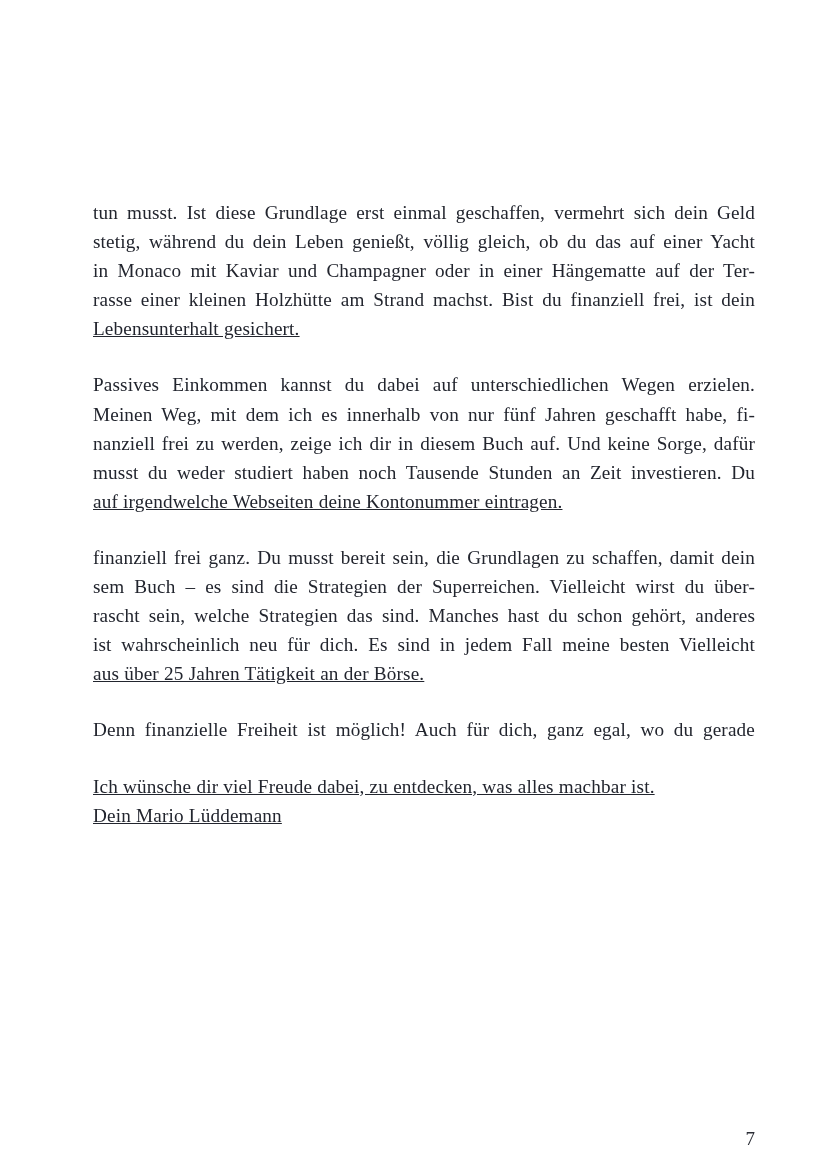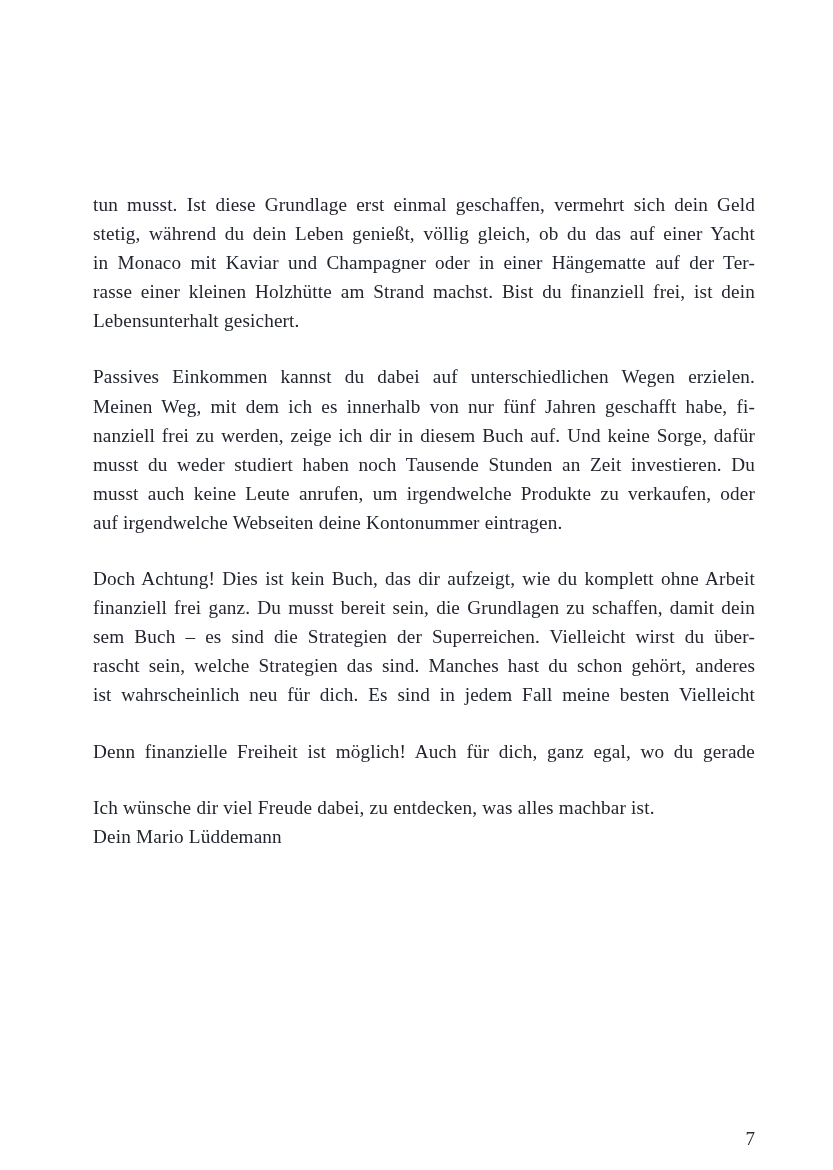--- a/index.html
+++ b/index.html
@@ -17,21 +17,21 @@
 
   #page {
     position: absolute;
     inset: 0;
     background: #ffffff;
   }
 
   #text-column {
     position: absolute;
     left: 93px;
-    top: 190px;
+    top: 198px;
     width: 662px;
   }
 
   .para {
     margin: 0 0 27px 0;
     font-size: 19.2px;
     line-height: 29.1px;
     color: #22252e;
     text-align: justify;
     text-justify: inter-word;
@@ -47,20 +47,21 @@
     display: block;
     white-space: pre;
   }
   .line.j {
     text-align: justify;
     text-align-last: justify;
   }
   .line.last {
     text-align: right;
     text-align-last: left;
+    text-decoration: underline;
   }
 
   #folio {
     position: absolute;
     left: 0;
     top: 1127px;
     width: 755px;
     text-align: right;
     font-size: 19px;
     line-height: 24px;
@@ -81,30 +82,29 @@
       <span class="line j">in Monaco mit Kaviar und Champagner oder in einer Hängematte auf der Ter-</span>
       <span class="line j">rasse einer kleinen Holzhütte am Strand machst. Bist du finanziell frei, ist dein</span>
       <span class="line last">Lebensunterhalt gesichert.</span>
     </p>
 
     <p class="para">
       <span class="line j">Passives Einkommen kannst du dabei auf unterschiedlichen Wegen erzielen.</span>
       <span class="line j">Meinen Weg, mit dem ich es innerhalb von nur fünf Jahren geschafft habe, fi-</span>
       <span class="line j">nanziell frei zu werden, zeige ich dir in diesem Buch auf. Und keine Sorge, dafür</span>
       <span class="line j">musst du weder studiert haben noch Tausende Stunden an Zeit investieren. Du</span>
-      <span class="line j">musst auch keine Leute anrufen, um irgendwelche Produkte zu verkaufen, oder</span>
       <span class="line last">auf irgendwelche Webseiten deine Kontonummer eintragen.</span>
     </p>
 
     <p class="para">
-      <span class="line j">Doch Achtung! Dies ist kein Buch, das dir aufzeigt, wie du komplett ohne Arbeit</span>
       <span class="line j">finanziell frei ganz. Du musst bereit sein, die Grundlagen zu schaffen, damit dein</span>
       <span class="line j">sem Buch – es sind die Strategien der Superreichen. Vielleicht wirst du über-</span>
       <span class="line j">rascht sein, welche Strategien das sind. Manches hast du schon gehört, anderes</span>
       <span class="line j">ist wahrscheinlich neu für dich. Es sind in jedem Fall meine besten Vielleicht</span>
+      <span class="line last">aus über 25 Jahren Tätigkeit an der Börse.</span>
     </p>
 
 
     <p class="para">
       <span class="line j">Denn finanzielle Freiheit ist möglich! Auch für dich, ganz egal, wo du gerade</span>
     </p>
 
     <p class="para">
       <span class="line last">Ich wünsche dir viel Freude dabei, zu entdecken, was alles machbar ist.</span>
       <span class="line last">Dein Mario Lüddemann</span>

